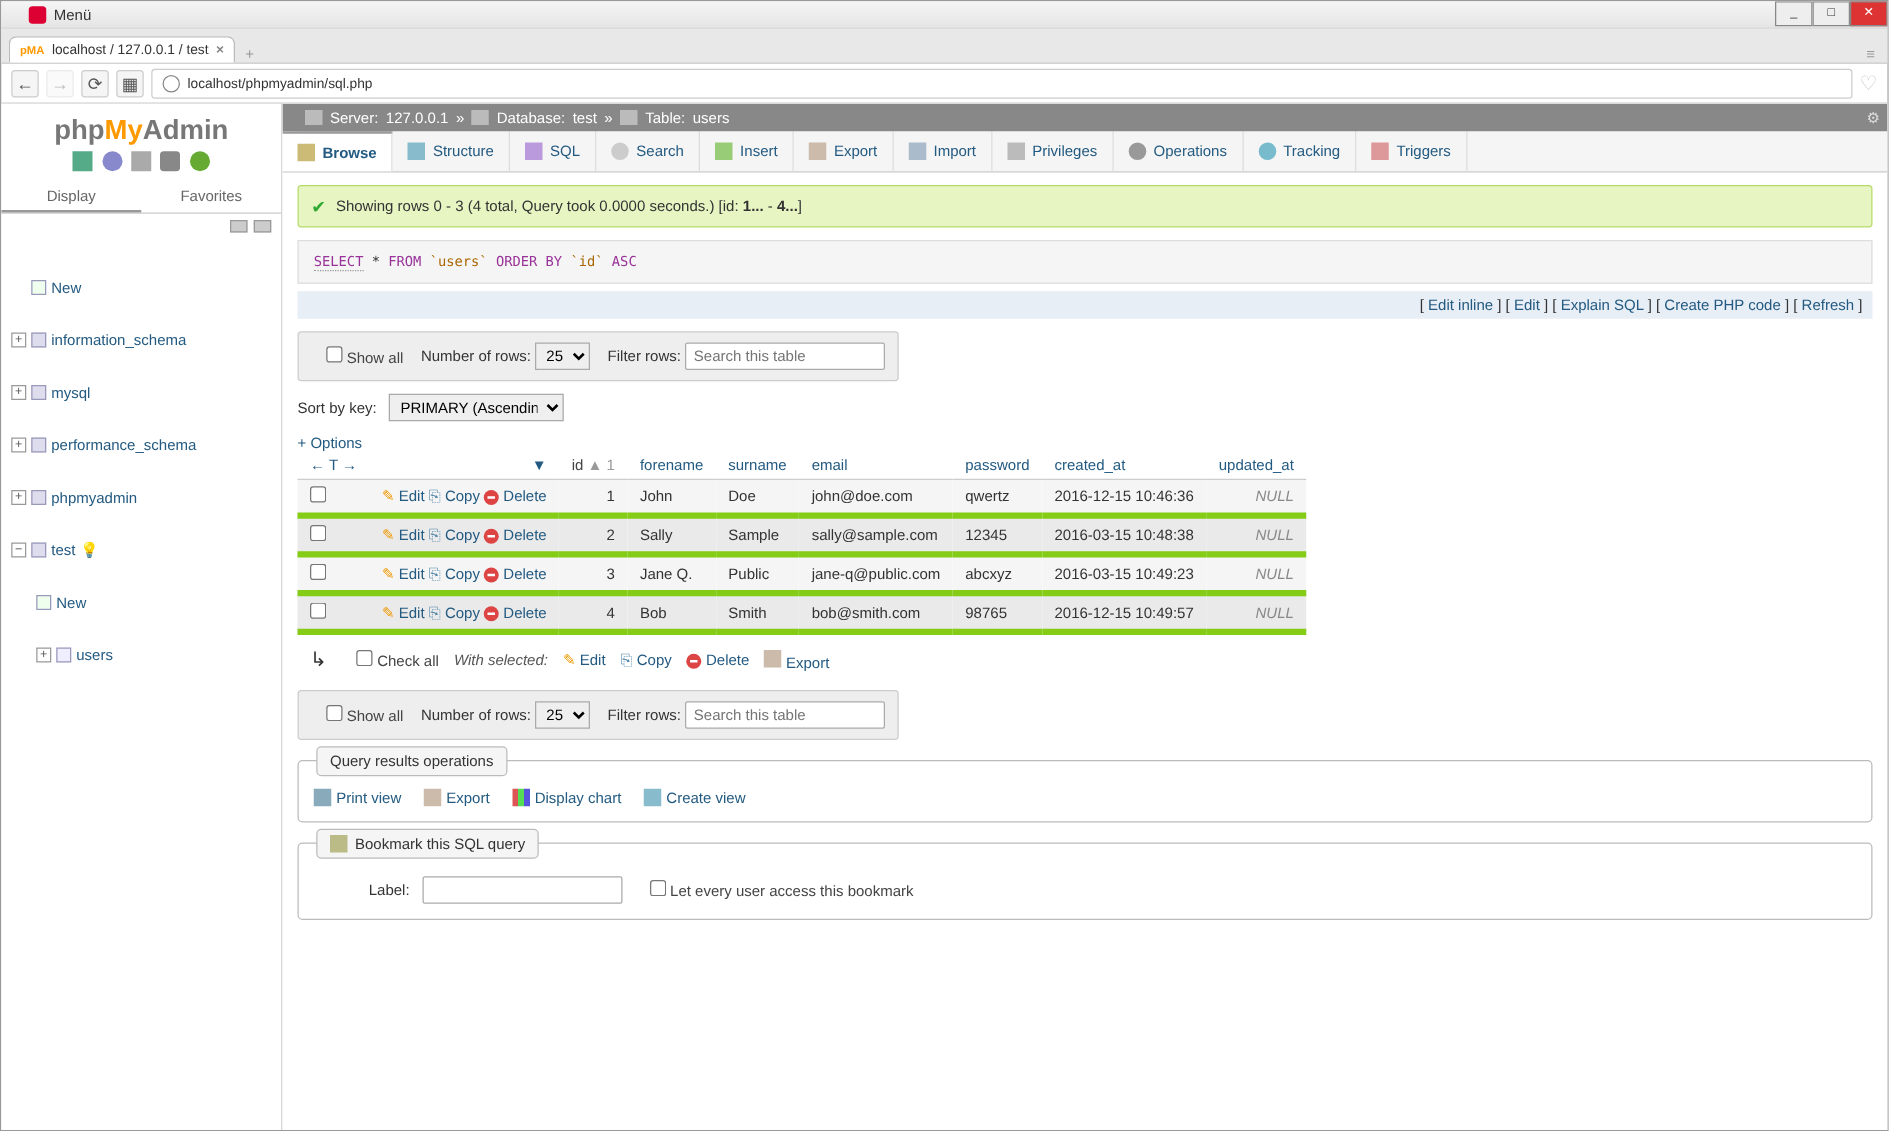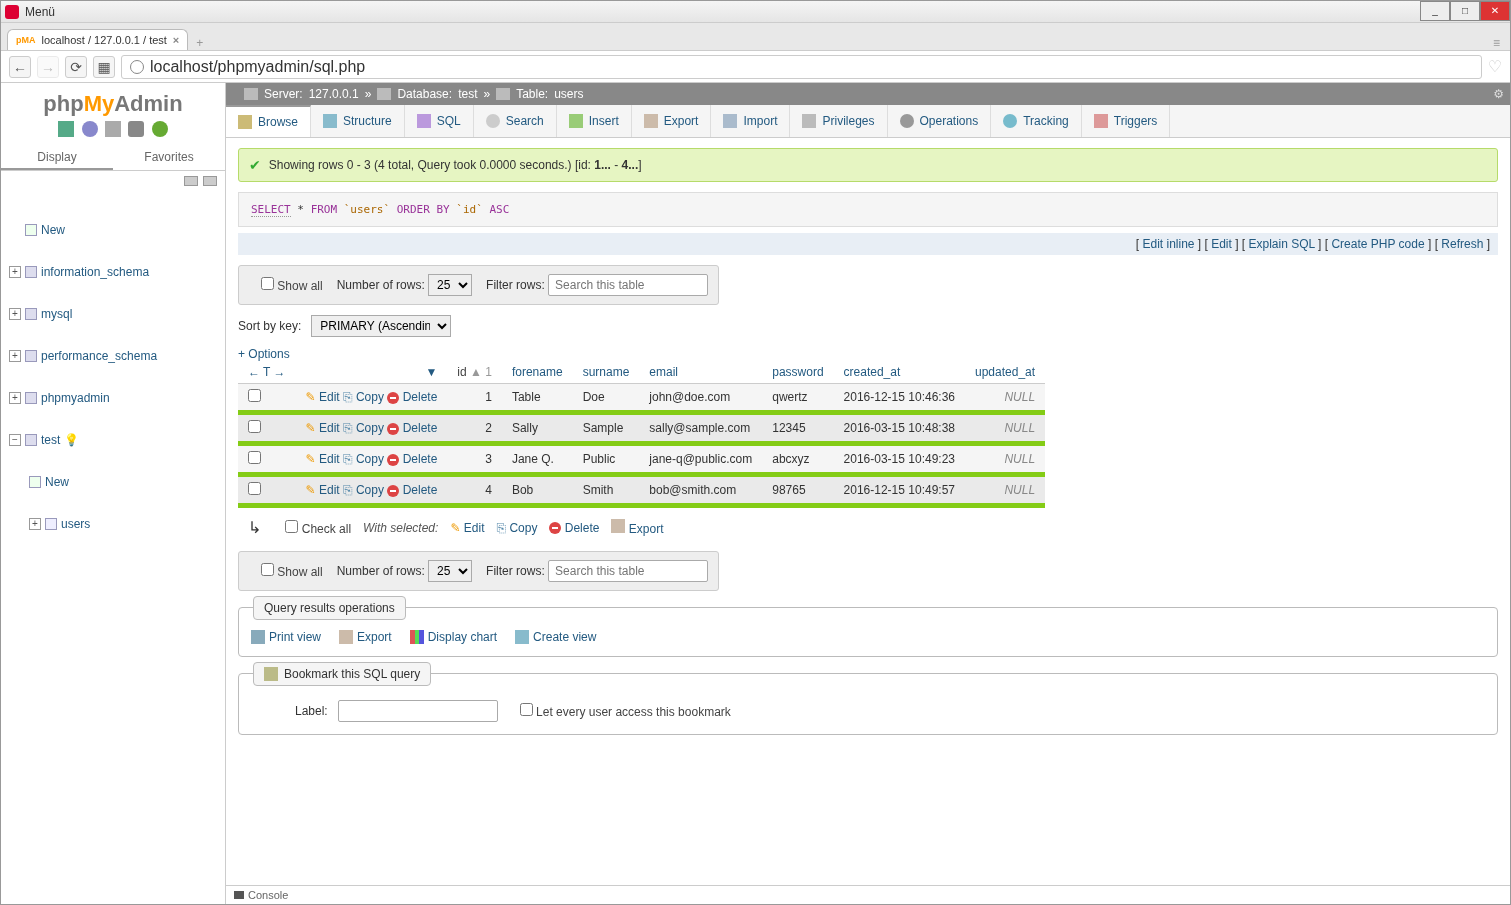--- a/index.html
+++ b/index.html
@@ -1,29 +1,29 @@
 <!DOCTYPE html>
 <html><head>
 <meta charset="utf-8">
 <style>
 * { box-sizing: border-box; margin: 0; padding: 0; }
 body { font-family: sans-serif; font-size: 12px; background: #fff; color: #333; }
 .window { width: 1511px; height: 905px; border: 1px solid #999; position: relative; overflow: hidden; }
-.titlebar { height: 22px; background: linear-gradient(#f5f5f5,#e5e5e5); border-bottom: 1px solid #ccc; display: flex; align-items: center; padding: 0 4px; position: relative; }
+.titlebar { height: 22px; background: linear-gradient(#f5f5f5,#e5e5e5); border-bottom: 1px solid #ccc; display: flex; align-items: center; padding: 0 22px; position: relative; }
 .opera-badge { width: 14px; height: 14px; background: #d03; border-radius: 3px; margin-right: 6px; }
 .win-controls { position: absolute; right: 0; top: 0; display: flex; }
 .win-btn { width: 30px; height: 20px; border: 1px solid #888; background: #eee; font-size: 10px; line-height: 18px; text-align: center; }
 .win-btn.close { background: #d33; color: #fff; }
 .tabbar { height: 28px; background: #e8e8e8; border-bottom: 1px solid #ccc; display: flex; align-items: flex-end; padding-left: 6px; position: relative; }
 .tab { background: #fff; border: 1px solid #bbb; border-bottom: none; border-radius: 6px 6px 0 0; padding: 4px 8px; display: flex; align-items: center; gap: 6px; font-size: 11px; }
 .tab-close { color: #888; font-weight: bold; }
 .tab-add { margin-left: 8px; color: #999; }
 .urlbar { height: 32px; display: flex; align-items: center; gap: 6px; padding: 4px 8px; border-bottom: 1px solid #ccc; }
 .url-btn { width: 22px; height: 22px; border: 1px solid #ccc; border-radius: 3px; background: #f5f5f5; display: flex; align-items: center; justify-content: center; color: #555; font-size: 14px; }
-.url-input { flex: 1; height: 24px; border: 1px solid #ccc; border-radius: 3px; padding: 0 8px; font-size: 16px; display: flex; align-items: center; gap: 6px; }
+.url-input { flex: 1; height: 24px; border: 1px solid #ccc; border-radius: 3px; padding: 0 8px; font-size: 11px; display: flex; align-items: center; gap: 6px; }
 .globe { width: 14px; height: 14px; border: 1px solid #888; border-radius: 50%; }
 .heart { color: #ccc; font-size: 16px; }
 .content { display: flex; height: calc(100% - 82px); }
 .sidebar { width: 225px; background: #fff; border-right: 1px solid #ccc; padding-top: 8px; }
 .logo { text-align: center; font-size: 22px; font-weight: bold; margin-bottom: 4px; }
 .logo .php { color: #777; }
 .logo .my { color: #f90; }
 .logo .admin { color: #777; }
 .sidebar-icons { text-align: center; margin-bottom: 6px; }
 .sidebar-icons span { display: inline-block; width: 16px; height: 16px; margin: 0 2px; }
@@ -43,21 +43,21 @@
 .tree-icon { width: 12px; height: 12px; background: #dde; border: 1px solid #99b; }
 .tree-link { color: #235a81; cursor: pointer; }
 .indent1 { padding-left: 20px; }
 .main { flex: 1; overflow: auto; background: #fff; position: relative; }
 .collapse-handle { position: absolute; left: 0; top: 0; width: 12px; height: 22px; background: #ccc; color: #555; font-size: 10px; display: flex; align-items: center; justify-content: center; }
 .breadcrumb { background: #888; color: #fff; padding: 4px 18px; font-size: 12px; display: flex; align-items: center; gap: 6px; position: relative; }
 .bc-icon { width: 14px; height: 12px; background: #bbb; display: inline-block; }
 .bc-gear { position: absolute; right: 6px; color: #ddd; }
 .tabs { display: flex; background: #f5f5f5; border-bottom: 1px solid #ccc; }
 .mtab { padding: 8px 12px; border-right: 1px solid #ddd; display: flex; align-items: center; gap: 6px; color: #235a81; cursor: pointer; }
-.mtab.active { background: #fff; border-top: 2px solid #999; font-weight: normal; }
+.mtab.active { background: #fff; border-top: 2px solid #999; font-weight: bold; }
 .ticon { width: 14px; height: 14px; display: inline-block; }
 .ti-browse { background: #cb7; }
 .ti-struct { background: #8bc; }
 .ti-sql { background: #b9d; }
 .ti-search { background: #ccc; border-radius: 50%; }
 .ti-insert { background: #9c7; }
 .ti-export { background: #cba; }
 .ti-import { background: #abc; }
 .ti-priv { background: #bbb; }
 .ti-ops { background: #999; border-radius: 50%; }
@@ -320,21 +320,21 @@
               <th>password</th>
               <th>created_at</th>
               <th>updated_at</th>
             </tr>
           </thead>
           <tbody id="rows-body">
               <tr class="odd">
                 <td><input type="checkbox" style=""></td>
                 <td><span class="row-action"><span class="icon-edit">✎</span> Edit</span> <span class="row-action"><span class="icon-copy">⎘</span> Copy</span> <span class="row-action"><span class="icon-delete"></span> Delete</span></td>
                 <td class="num">1</td>
-                <td>Table</td>
+                <td>John</td>
                 <td>Doe</td>
                 <td>john@doe.com</td>
                 <td>qwertz</td>
                 <td>2016-12-15 10:46:36</td>
                 <td class="null" style="text-align:right">NULL</td>
               </tr>
               <tr class="even">
                 <td><input type="checkbox" style=""></td>
                 <td><span class="row-action"><span class="icon-edit">✎</span> Edit</span> <span class="row-action"><span class="icon-copy">⎘</span> Copy</span> <span class="row-action"><span class="icon-delete"></span> Delete</span></td>
                 <td class="num">2</td>
@@ -422,16 +422,13 @@
           <div class="bookmark-row">
             <span>Label:</span>
             <input class="text-input" style="">
             <label><input type="checkbox" style=""> <span>Let every user access this bookmark</span></label>
           </div>
         </fieldset>
       </div>
     </div>
   </div>
 
-  <div class="console-bar">
-    <span class="console-icon"></span><span>Console</span>
-  </div>
 </div>
 
 </body></html>

